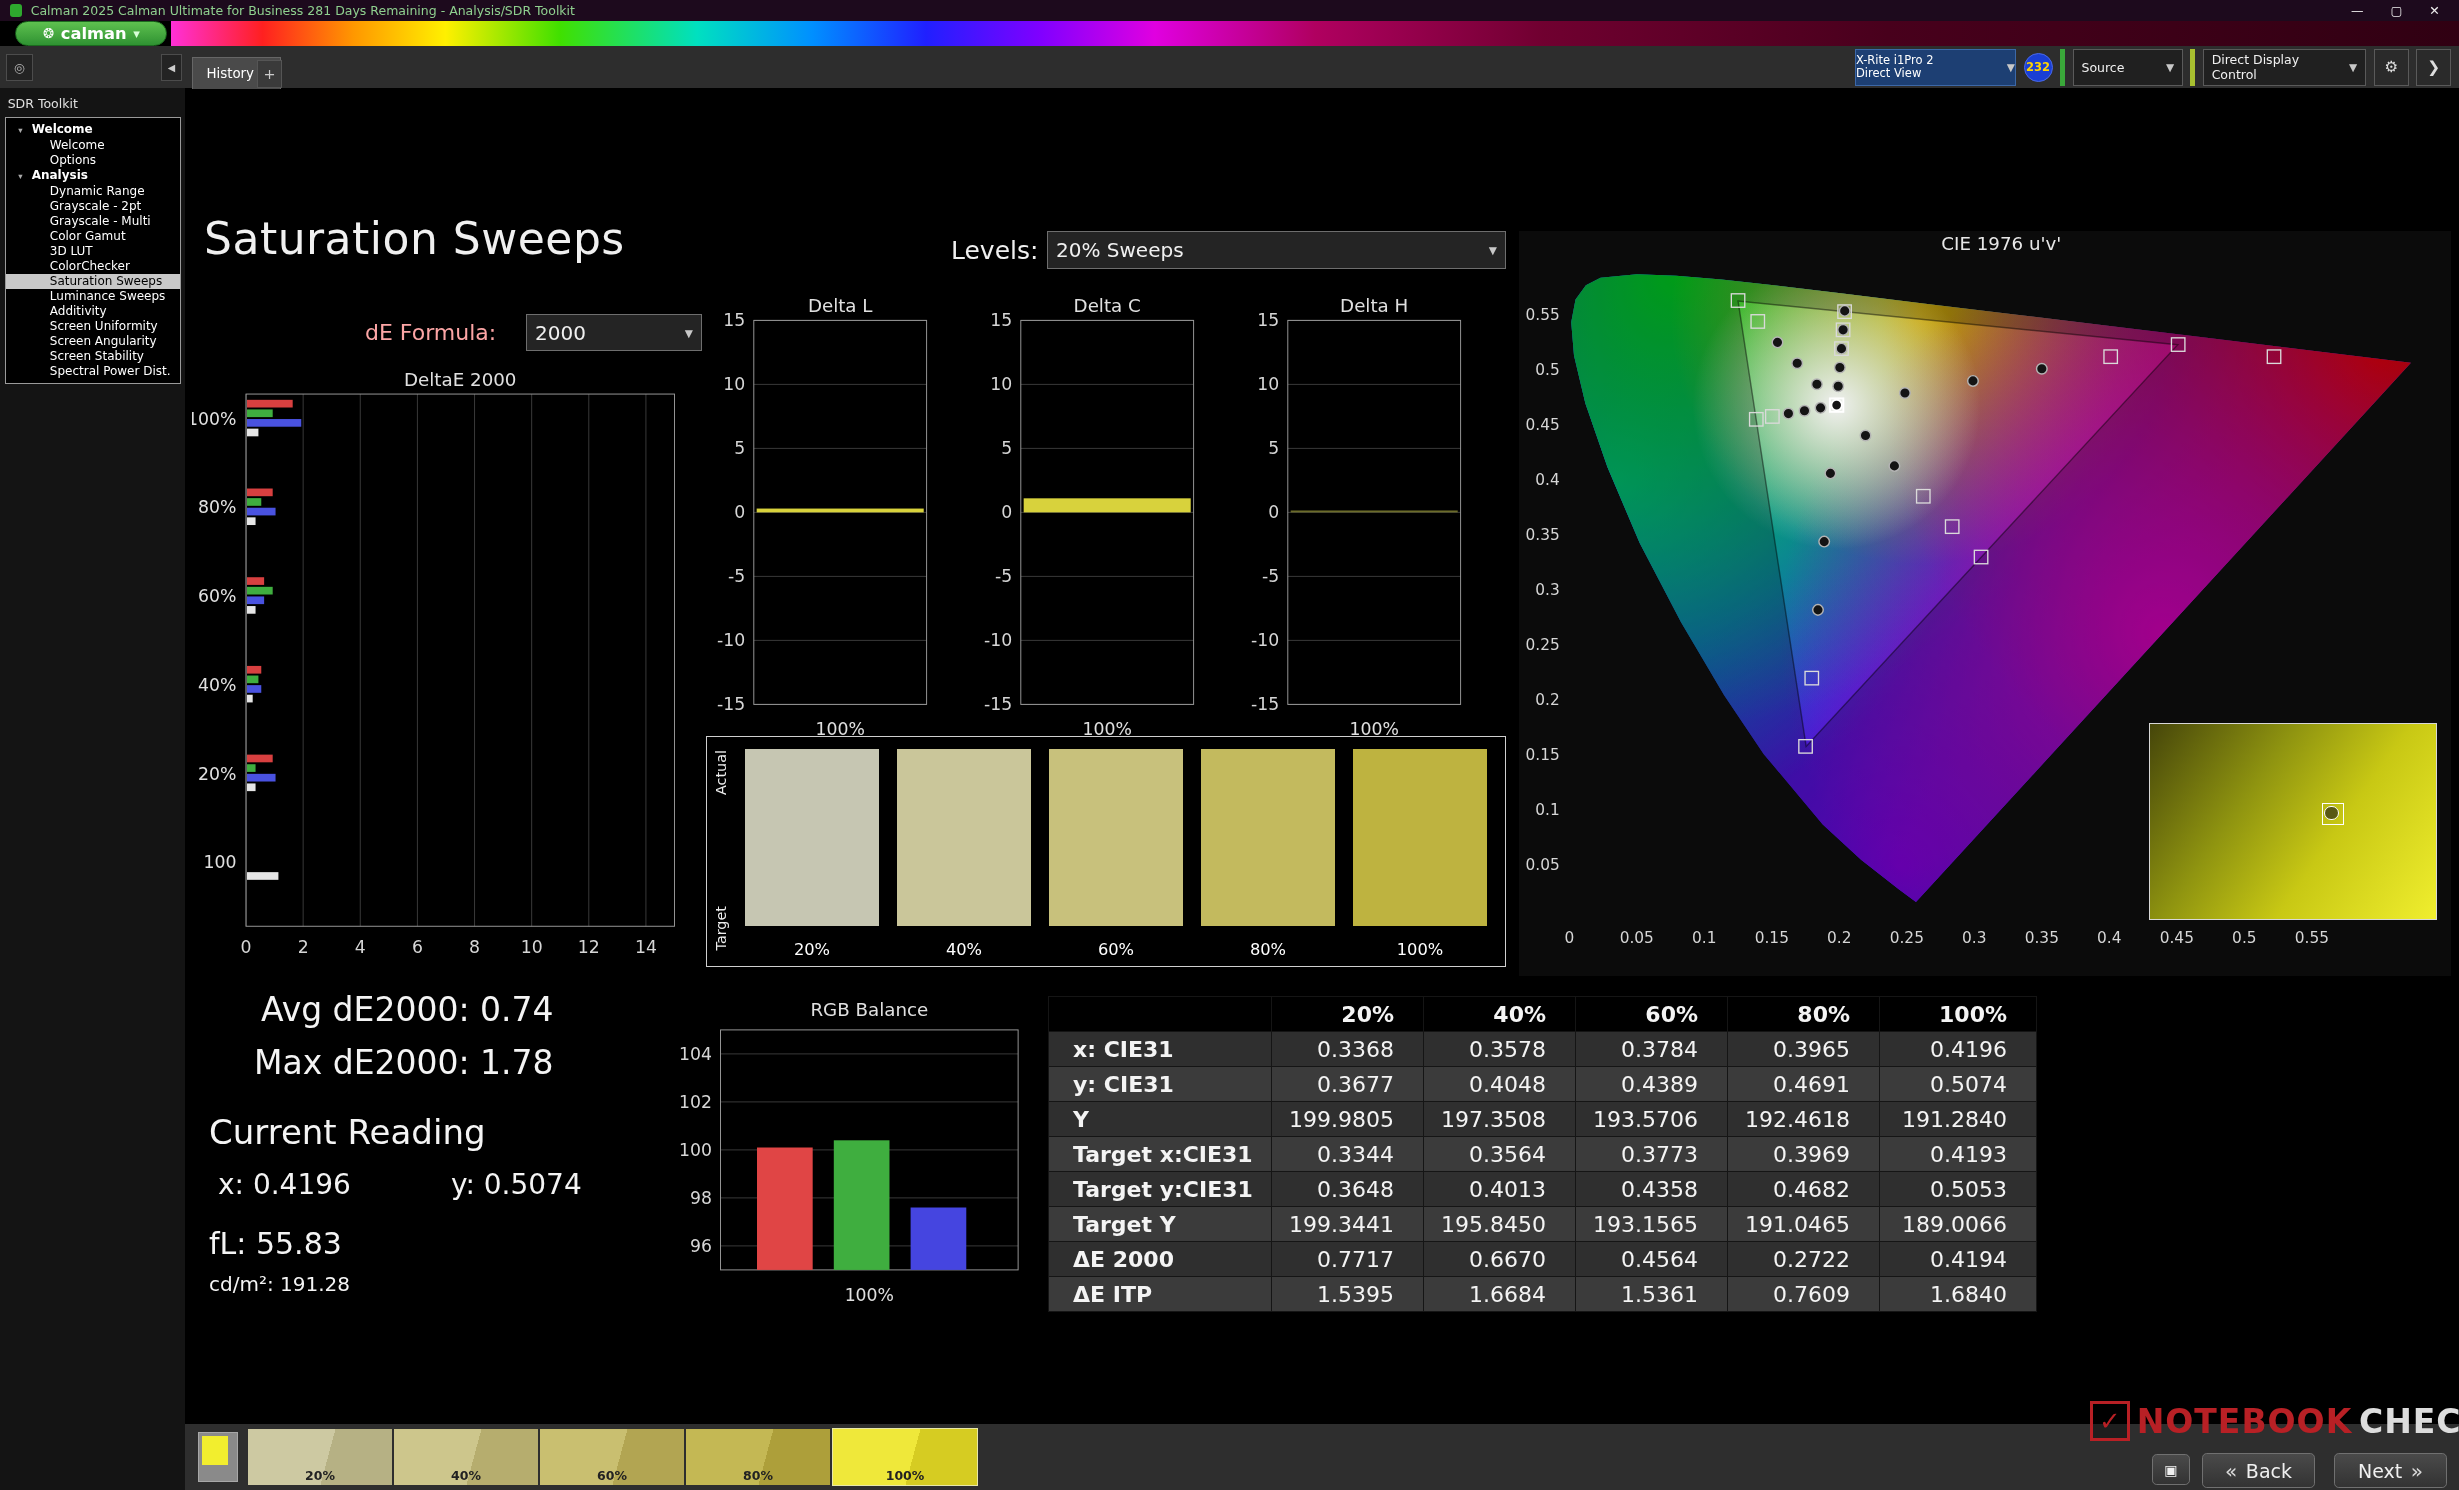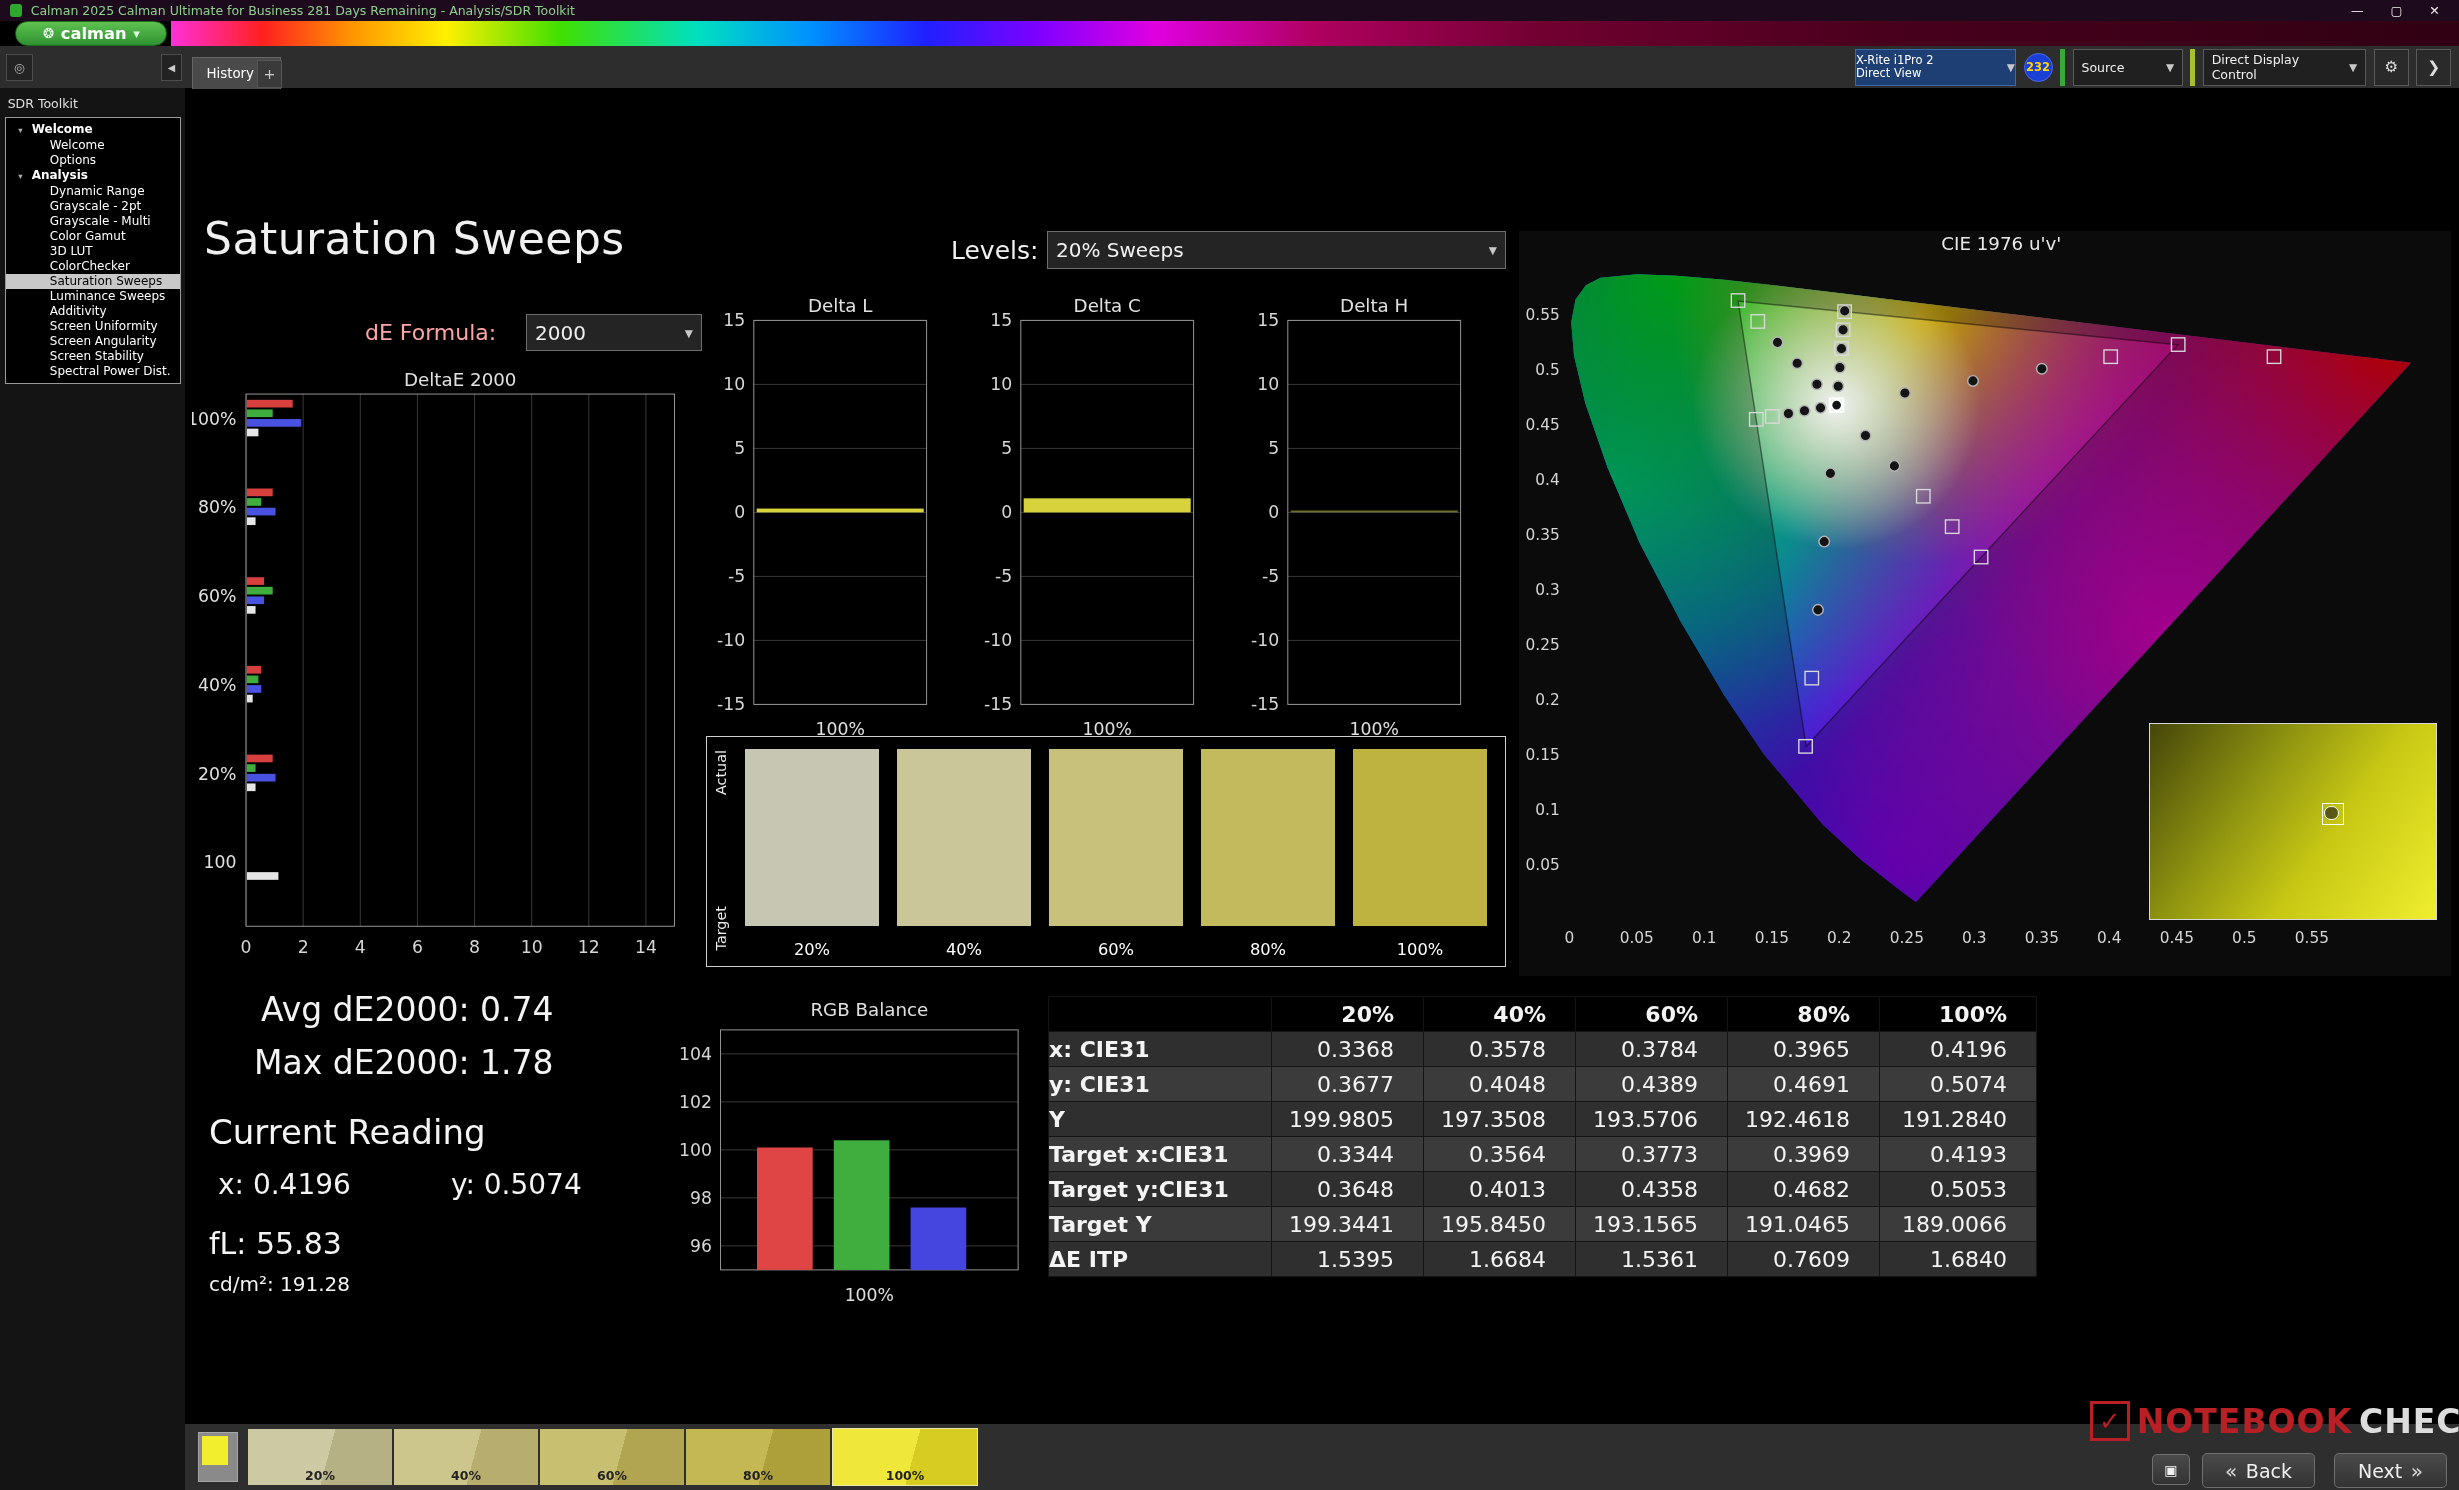--- a/index.html
+++ b/index.html
@@ -75,21 +75,21 @@
 #xy-line{position:absolute;left:218px;top:1168px;font-size:28px;color:#f4f4f4;display:flex;gap:100px}
 #fl-line{position:absolute;left:209px;top:1226px;font-size:30px;color:#f4f4f4}
 #cd-line{position:absolute;left:209px;top:1272px;font-size:20px;color:#f4f4f4}
 #rgb-svg{position:absolute;left:661px;top:1001px}
 
 #table-wrap{position:absolute;left:1048px;top:996px}
 .dtable{border-collapse:collapse;table-layout:fixed}
 .dtable th,.dtable td{height:35px;border:1px solid #151515;font-size:22px;color:#f4f4f4;font-weight:normal}
 .dtable thead th{font-weight:bold;background:#000}
 .dtable .num{text-align:right;padding-right:29px}
-.dtable .lab{text-align:left;padding-left:0;font-weight:bold}
+.dtable .lab{text-align:left;padding-left:24px;font-weight:bold}
 .dtable tbody tr:nth-child(odd){background:#2f2f2f}
 .dtable tbody tr:nth-child(even){background:#3b3b3b}
 
 #filmstrip{position:absolute;left:185px;right:0;top:1424px;bottom:0;background:#2e2e2e}
 #strip-first{position:absolute;left:13.4px;top:7.7px;width:40px;height:50px;background:#8a8a8a;border:1px solid #a8a8a8;cursor:pointer}
 #strip-first .yy{position:absolute;left:2.9px;top:2.9px;right:9.6px;bottom:15.4px;background:#f2ee2e}
 .tile{position:absolute;top:4.8px;width:144px;height:56px;cursor:pointer}
 .tile .fill{position:absolute;inset:0}
 .tile .tlabel{position:absolute;bottom:1.9px;width:100%;text-align:center;font-size:12.5px;color:#222;font-weight:bold}
 .tile.selected{outline:1.9px solid #e8e8a8}
@@ -512,20 +512,28 @@
             </tr>
             <tr>
               <td class="lab">Target Y</td>
               <td class="num">199.3441</td>
               <td class="num">195.8450</td>
               <td class="num">193.1565</td>
               <td class="num">191.0465</td>
               <td class="num">189.0066</td>
             </tr>
             <tr>
+              <td class="lab">ΔE 2000</td>
+              <td class="num">0.7717</td>
+              <td class="num">0.6670</td>
+              <td class="num">0.4564</td>
+              <td class="num">0.2722</td>
+              <td class="num">0.4194</td>
+            </tr>
+            <tr>
               <td class="lab">ΔE ITP</td>
               <td class="num">1.5395</td>
               <td class="num">1.6684</td>
               <td class="num">1.5361</td>
               <td class="num">0.7609</td>
               <td class="num">1.6840</td>
             </tr>
           </tbody>
         </table>
       </div>

